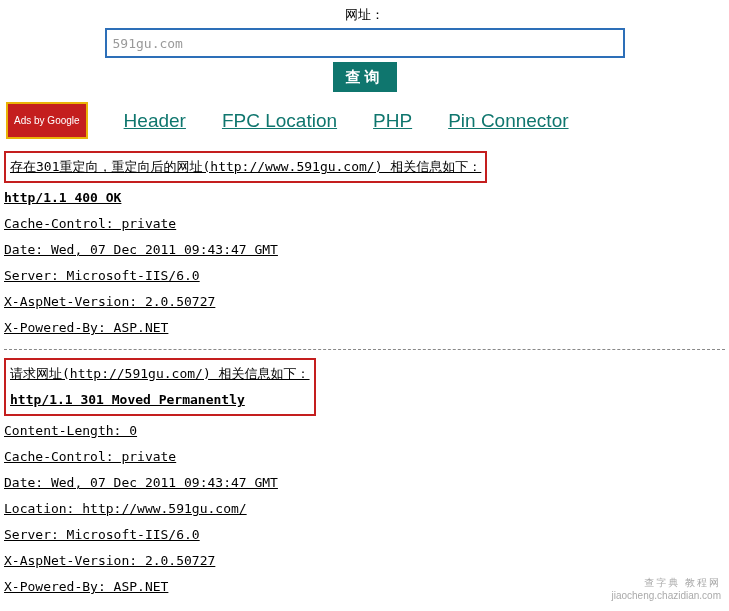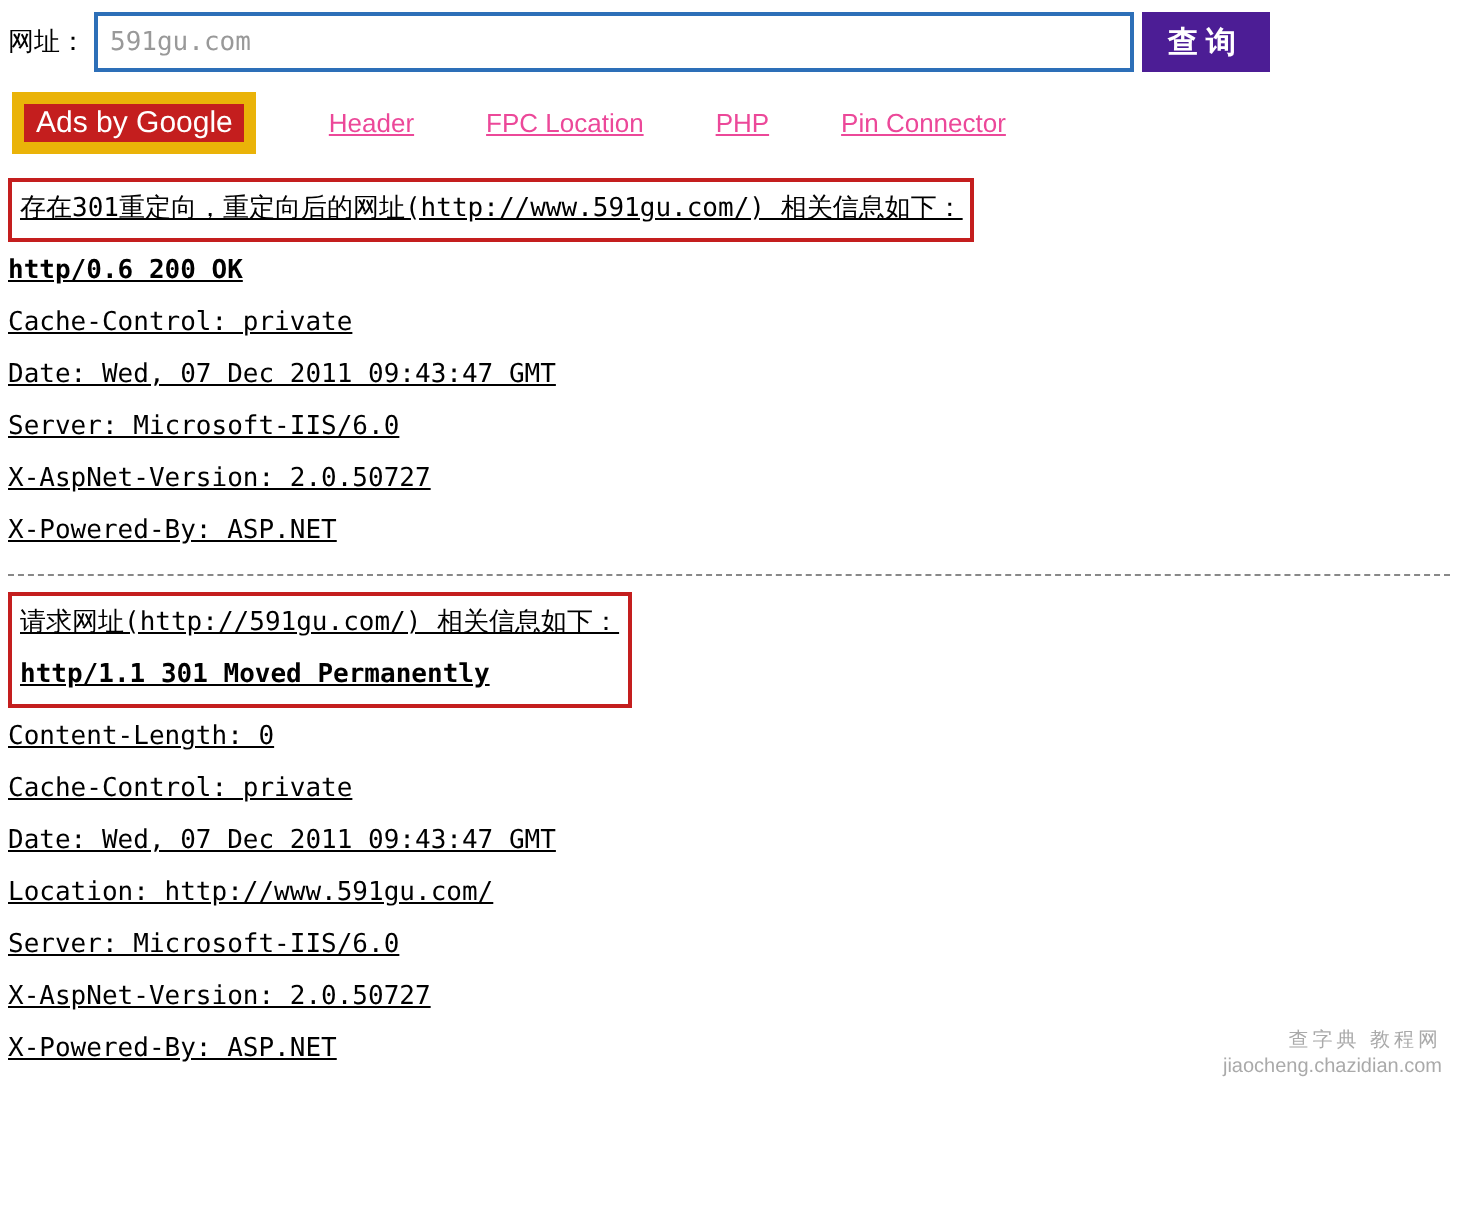--- a/index.html
+++ b/index.html
@@ -1,23 +1,23 @@
 <!DOCTYPE html>
 <html><head>
   <meta charset="utf-8">
   <style>
     * { box-sizing: border-box; margin: 0; padding: 0; }
     body { font-family: SimSun, "Microsoft YaHei", sans-serif; font-size: 13px; background: #fff; width: 729px; position: relative; }
-    .search-bar { display: flex; align-items: center; gap: 4px; padding: 6px 4px 8px 4px; }
+    .search-bar { display: flex; align-items: center; gap: 4px; padding: 6px 4px 8px 4px; flex-direction: column; }
     .url-label { font-size: 13px; }
     .url-input { border: 2px solid #2d6fb8; width: 520px; height: 30px; padding: 0 6px; font-size: 13px; color: #999; font-family: SimSun, monospace; }
-    .query-btn { background: #4c1d95; color: #fff; border: none; width: 64px; height: 30px; font-size: 15px; font-weight: bold; cursor: pointer; letter-spacing: 4px; padding-left: 0; }
+    .query-btn { background: #0f766e; color: #fff; border: none; width: 64px; height: 30px; font-size: 15px; font-weight: bold; cursor: pointer; letter-spacing: 4px; padding-left: 0; }
     .ad-row { display: flex; align-items: center; gap: 36px; padding: 2px 6px 6px 6px; }
-    .ads-badge { background: #c41e1e; color: #fff; padding: 1px 6px; font-size: 15px; border: 6px solid #eab308; }
-    .ad-link { color: #ec4899; text-decoration: underline; font-size: 13px; cursor: pointer; }
+    .ads-badge { background: #c41e1e; color: #fff; padding: 11px 6px; font-size: 10px; border: 2px solid #eab308; }
+    .ad-link { color: #0f766e; text-decoration: underline; font-size: 19px; cursor: pointer; }
     .content { padding: 6px 4px; font-family: SimSun, monospace; font-size: 13px; line-height: 2; }
     .red-box { border: 2px solid #c41e1e; padding: 1px 4px; display: inline-block; margin-bottom: 2px; }
     .line { white-space: pre; text-decoration: underline; }
     .bold { font-weight: bold; }
     .hr-dashed { border: none; border-top: 1px dashed #888; margin: 8px 0; }
     .watermark { position: absolute; right: 8px; bottom: 4px; font-size: 10px; color: #aaa; text-align: right; line-height: 1.3; }
     .watermark .cn { color: #aaa; letter-spacing: 2px; }
   </style>
 </head>
 <body>
@@ -33,21 +33,21 @@
   <span class="ad-link">Header</span>
   <span class="ad-link">FPC Location</span>
   <span class="ad-link">PHP</span>
   <span class="ad-link">Pin Connector</span>
 </div>
 
 <div class="content">
   <div class="red-box">
     <span class="line">存在301重定向，重定向后的网址(http://www.591gu.com/) 相关信息如下：</span>
   </div>
-  <div class="line bold">http/0.6 200 OK</div>
+  <div class="line bold">http/1.1 400 OK</div>
   <div class="line">Cache-Control: private</div>
   <div class="line">Date: Wed, 07 Dec 2011 09:43:47 GMT</div>
   <div class="line">Server: Microsoft-IIS/6.0</div>
   <div class="line">X-AspNet-Version: 2.0.50727</div>
   <div class="line">X-Powered-By: ASP.NET</div>
 
   <hr class="hr-dashed">
 
   <div class="red-box">
     <div class="line">请求网址(http://591gu.com/) 相关信息如下：</div>

